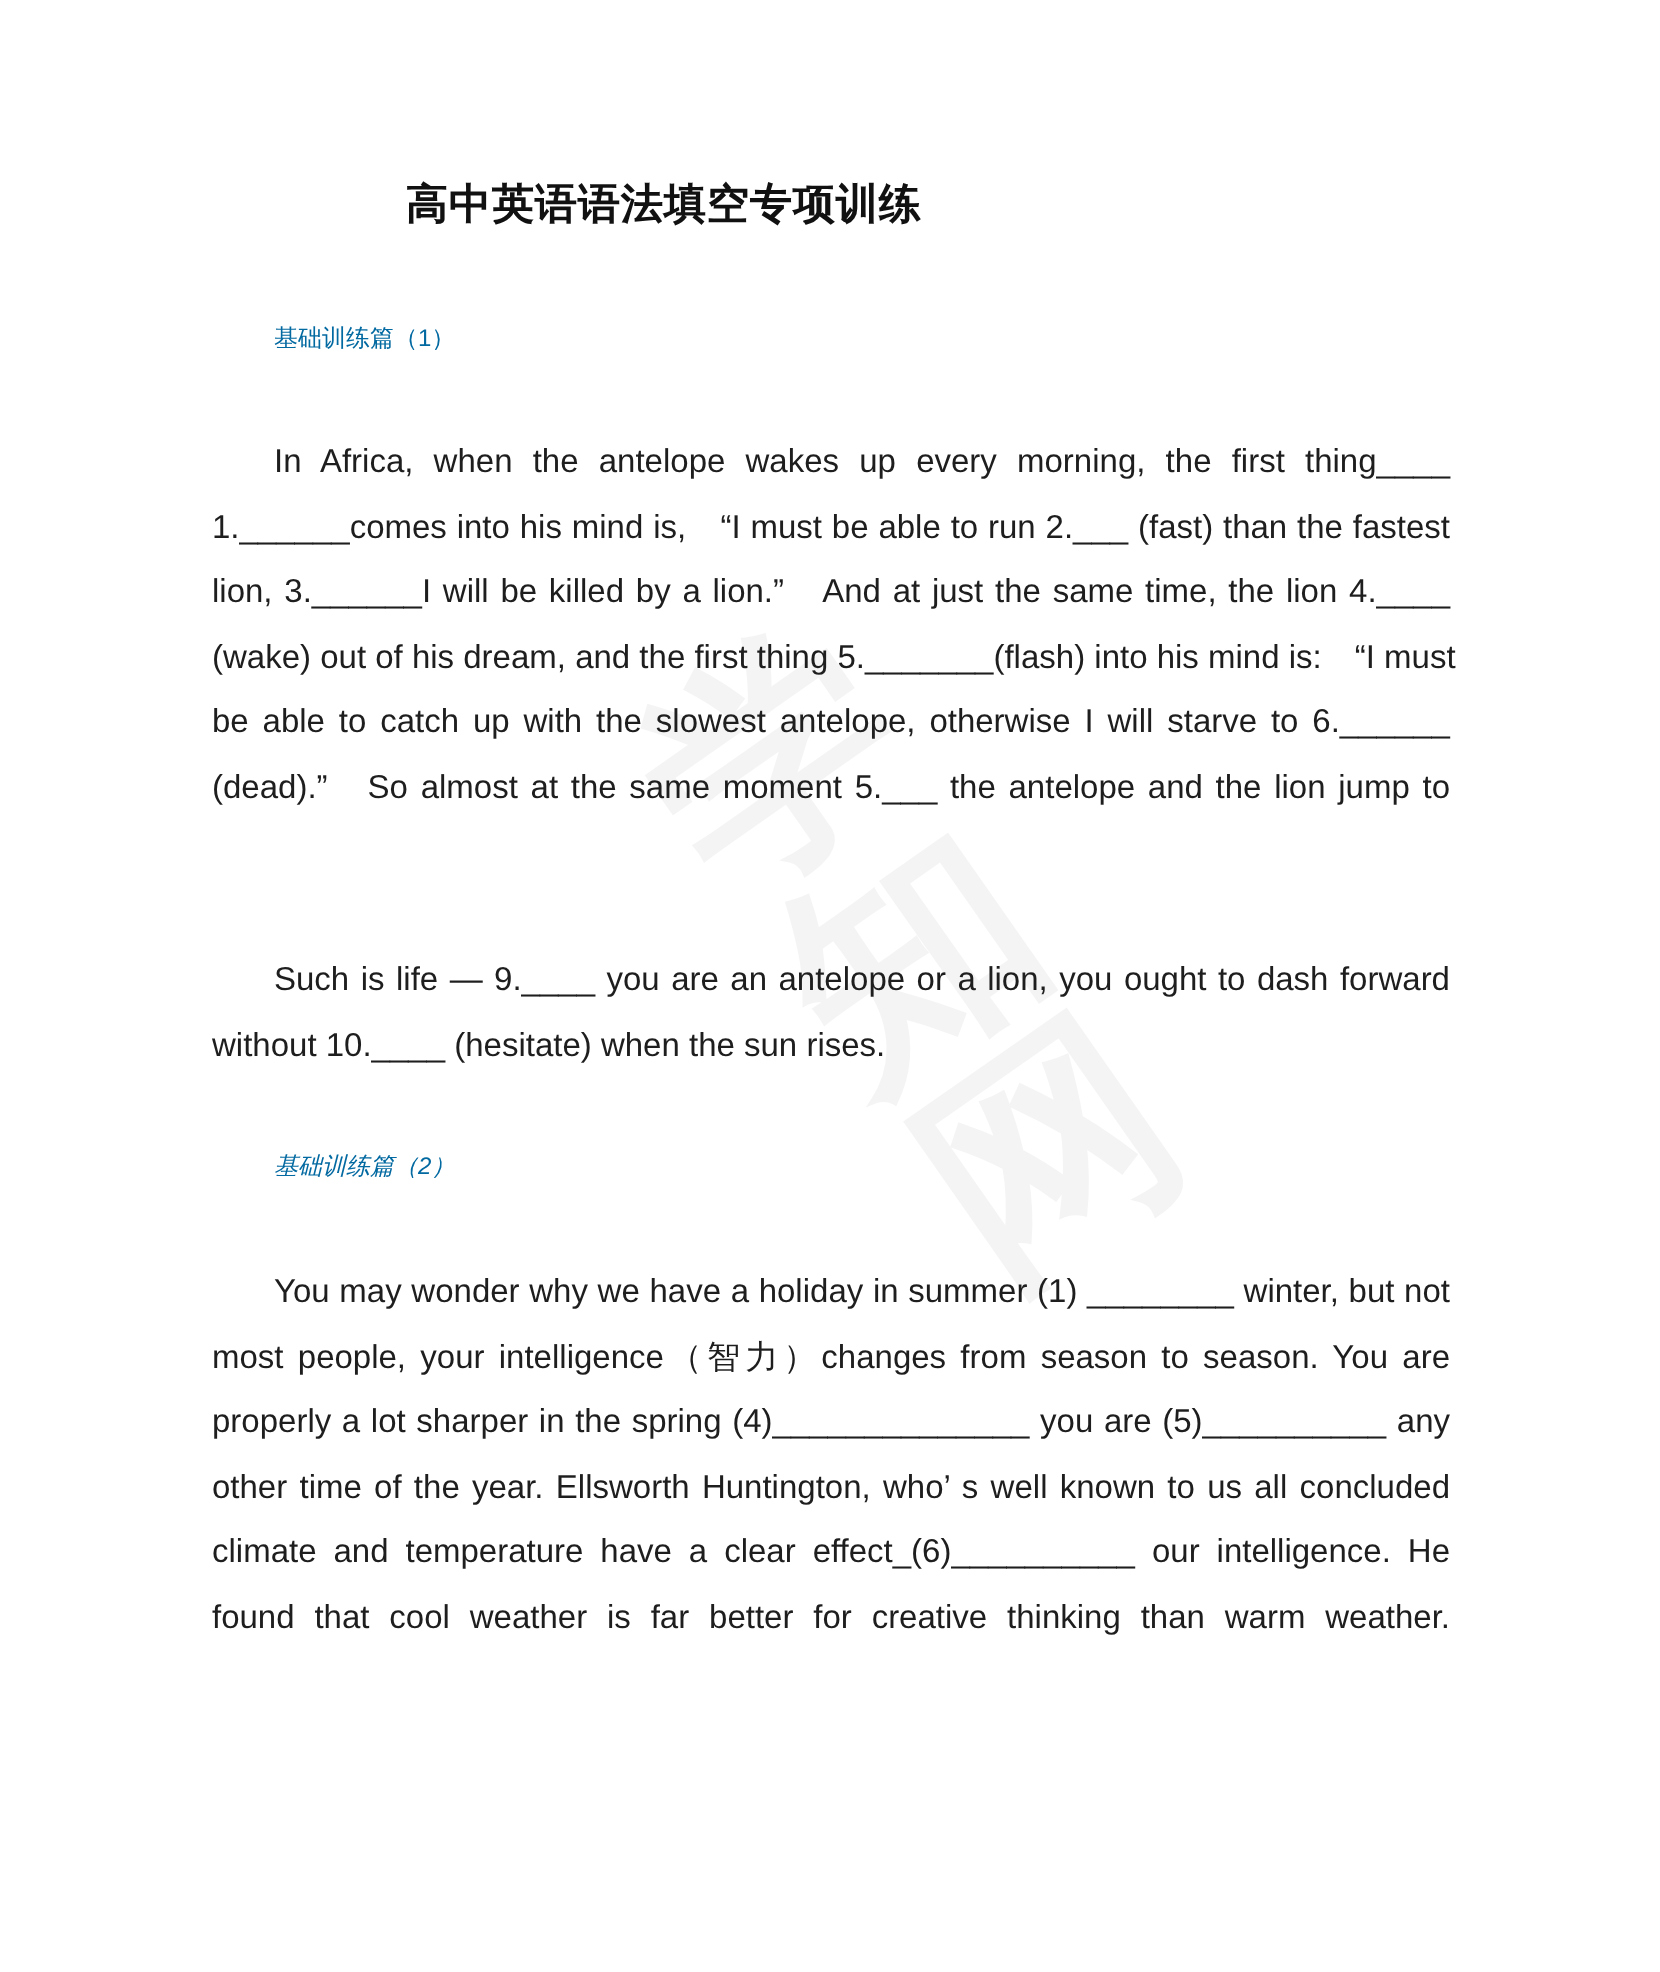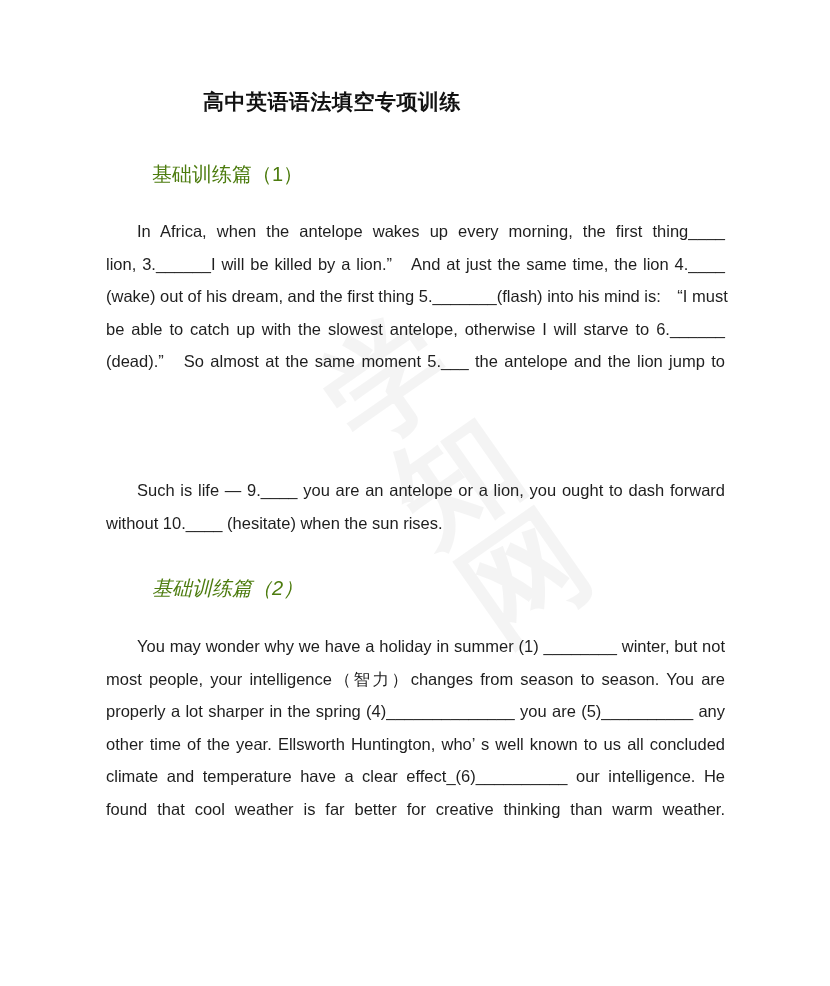--- a/index.html
+++ b/index.html
@@ -1,21 +1,21 @@
 <!DOCTYPE html>
 <html><head>
 <meta charset="utf-8">
 <style>
   html, body { margin: 0; padding: 0; background: #ffffff; }
   body { width: 830px; height: 986px; position: relative; overflow: hidden;
          font-family: "Liberation Sans", "DejaVu Sans", sans-serif; color: #1a1a1a; }
   .page { position: absolute; left: 0; top: 0; width: 830px; height: 986px; }
   .title { position: absolute; left: 0; width: 664px; top: 88px; text-align: center;
            font-size: 21px; font-weight: bold; letter-spacing: 0.5px; color: #111; }
-  .section-heading { position: absolute; left: 152px; font-size: 20px; color: #4d7c0f; }
+  .section-heading { position: absolute; left: 137px; font-size: 12px; color: #0369a1; }
   .para { position: absolute; left: 106px; width: 619px; font-size: 16.5px; line-height: 32.6px;
           text-align: justify; text-align-last: left; color: #1e1e1e; }
   .para .line { display: block; height: 32.6px; white-space: nowrap; text-align: justify;
                 text-align-last: justify; }
   .para .line.last { text-align-last: left; }
   .para .line.indent { padding-left: 31px; }
   .watermark { position: absolute; left: 300px; top: 310px; width: 230px; height: 220px;
                transform: rotate(-35deg); color: rgba(0,0,0,0.045); font-size: 120px;
                font-weight: bold; line-height: 1; text-align: center; pointer-events: none; }
 </style>
@@ -25,20 +25,21 @@
 <div class="page">
 
   <div class="watermark">学知网</div>
 
   <div class="title">高中英语语法填空专项训练</div>
 
   <div class="section-heading" style="top:161px;">基础训练篇（1）</div>
 
   <div class="para" style="top:215px;">
     <span class="line indent">In Africa, when the antelope wakes up every morning, the first thing____</span>
+    <span class="line">1.______comes into his mind is,　“I must be able to run 2.___ (fast) than the fastest</span>
     <span class="line">lion, 3.______I will be killed by a lion.”　And at just the same time, the lion 4.____</span>
     <span class="line">(wake) out of his dream, and the first thing 5._______(flash) into his mind is:　“I must</span>
     <span class="line">be able to catch up with the slowest antelope, otherwise I will starve to 6.______</span>
     <span class="line">(dead).”　So almost at the same moment 5.___ the antelope and the lion jump to</span>
   </div>
 
   <div class="para" style="top:474px;">
     <span class="line indent">Such is life — 9.____ you are an antelope or a lion, you ought to dash forward</span>
     <span class="line last">without 10.____ (hesitate) when the sun rises.</span>
   </div>

